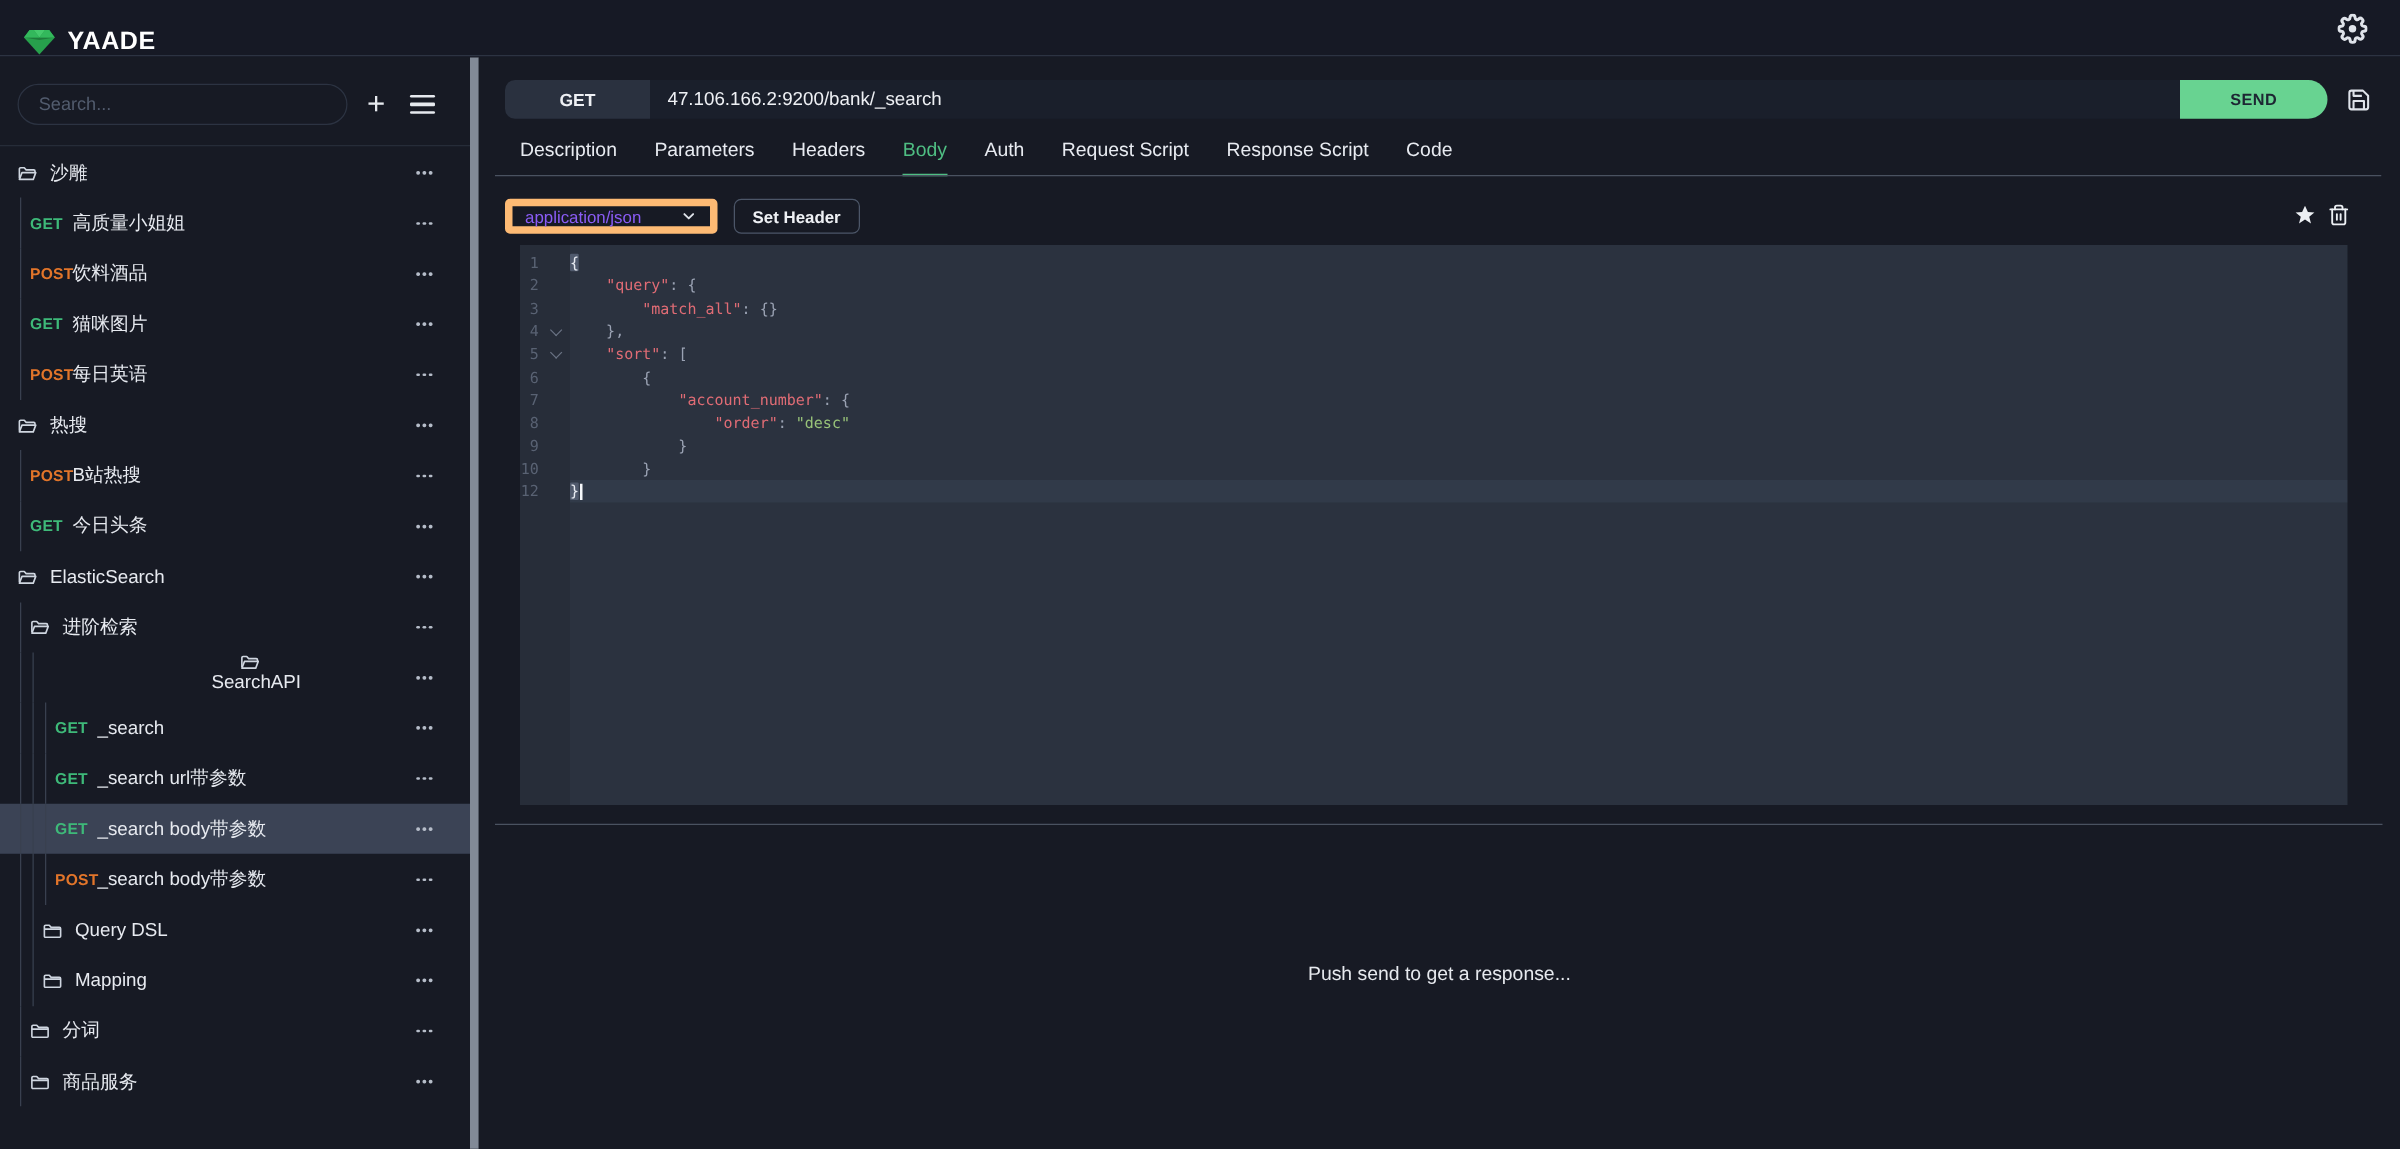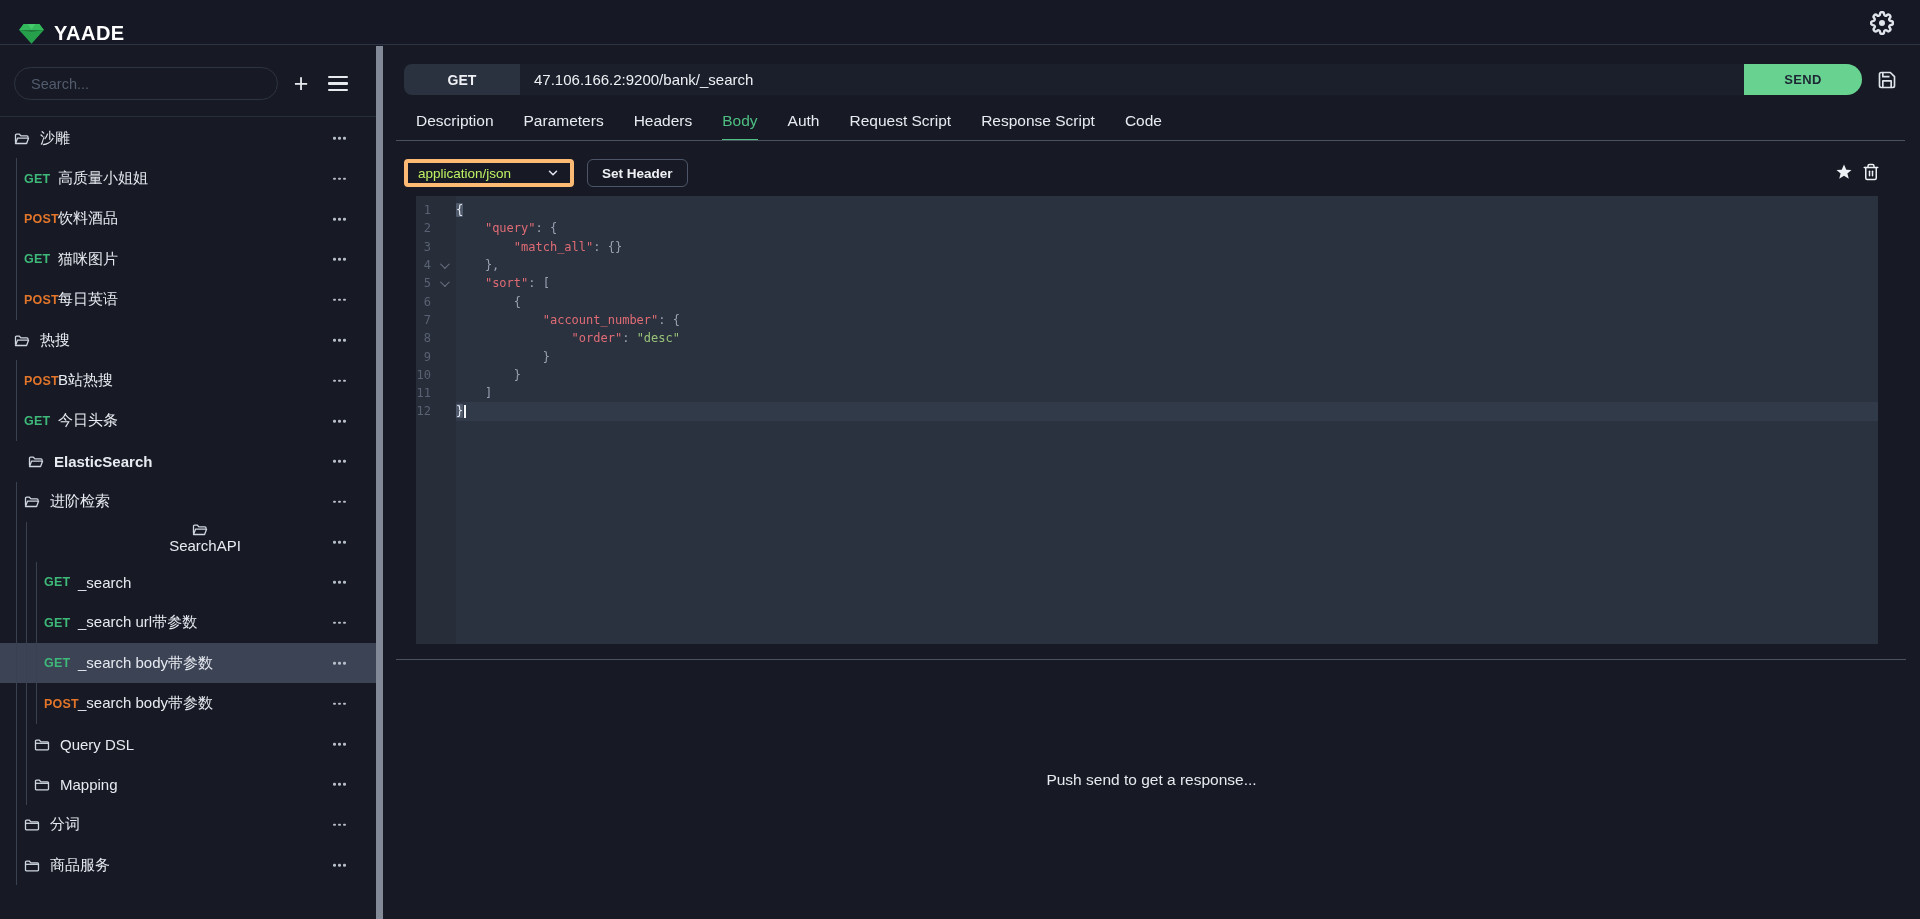--- a/index.html
+++ b/index.html
@@ -56,22 +56,22 @@
     padding:0 14px; font-family:"Liberation Sans", sans-serif; }
   .send-btn{ width:118px; background:var(--accent); border:none; border-radius:0 16px 16px 0; color:#1d2633;
     font-weight:700; font-size:13px; letter-spacing:.4px; cursor:pointer; font-family:"Liberation Sans", sans-serif; }
   .save-icon{ position:absolute; left:1494px; top:24px; width:20px; height:20px; color:#dfe3ea; cursor:pointer; }
 
   .tabs{ position:absolute; left:33px; top:66px; display:flex; gap:30px; }
   .tab{ font-size:15.5px; color:var(--text); padding-bottom:9px; cursor:pointer; border-bottom:2px solid transparent; }
   .tab.active{ color:var(--tabactive); border-bottom-color:var(--tabactive); }
   .tabs-line{ position:absolute; left:13px; width:1509px; top:94px; height:1px; background:#4a5260; }
 
-  .ct-select{ position:absolute; left:21px; top:113px; width:170px; height:28px; border:4px solid #fdba74;
-    border-radius:4px; color:#bef264; font-size:13.5px; display:flex; align-items:center; padding:0 10px; cursor:pointer; }
+  .ct-select{ position:absolute; left:21px; top:113px; width:170px; height:28px; border:6px solid #fdba74;
+    border-radius:4px; color:#8b5cf6; font-size:13.5px; display:flex; align-items:center; padding:0 10px; cursor:pointer; }
   .ct-select .chev{ margin-left:auto; color:#dfe3ea; }
   .setheader-btn{ position:absolute; left:204px; top:113px; height:28px; padding:0 14px; border:1px solid #4c5668;
     border-radius:6px; background:transparent; color:#eef0f4; font-size:13.5px; font-weight:600; cursor:pointer;
     font-family:"Liberation Sans", sans-serif; }
   .star-icon{ position:absolute; left:1452px; top:117px; width:18px; height:18px; color:#edf0f4; cursor:pointer; }
   .trash-icon{ position:absolute; left:1479px; top:117px; width:18px; height:18px; color:#edf0f4; cursor:pointer; }
 
   
   .editor{ position:absolute; left:33px; top:150px; width:1462px; height:448px; background:var(--panel);
     font-family:"DejaVu Sans Mono", monospace; font-size:12px; padding-top:5px; cursor:text; overflow:hidden; }
@@ -206,21 +206,21 @@
       <div class="row" style="padding-left: 24px;">
         <div class="guide" style="left: 16px;"></div>
         <span class="method GET">GET</span>
         <span class="row-label">今日头条</span>
         <div class="row-menu">
           <i></i>
           <i></i>
           <i></i>
         </div>
       </div>
-      <div class="row" style="padding-left: 28px; font-weight: bold;">
+      <div class="row" style="padding-left: 14px;">
         <span class="folder-icon">
           <svg width="16" height="15" viewBox="0 0 16 15" fill="none" stroke="currentColor" stroke-width="1.3" stroke-linejoin="round">
             <path d="M1.5 11.5V4.2a1 1 0 0 1 1-1h2.9l1.5 1.7h6.1a1 1 0 0 1 1 1v.8"></path>
             <path d="M3.6 7.1h11l-2 5.4H1.5z"></path>
           </svg>
         </span>
         <span class="row-label">ElasticSearch</span>
         <div class="row-menu">
           <i></i>
           <i></i>
@@ -472,25 +472,20 @@
       <div class="code-row">
         <span class="ln">9</span>
         <span class="fold"></span>
         <span class="code-text"><span class="tok-p">            }</span></span>
       </div>
       <div class="code-row">
         <span class="ln">10</span>
         <span class="fold"></span>
         <span class="code-text"><span class="tok-p">        }</span></span>
       </div>
-      <div class="code-row">
-        <span class="ln">11</span>
-        <span class="fold"></span>
-        <span class="code-text"><span class="tok-p">    ]</span></span>
-      </div>
       <div class="code-row active">
         <div class="hl"></div>
         <span class="ln">12</span>
         <span class="fold"></span>
         <span class="code-text"><span class="tok-b">}</span><span class="cursor"></span></span>
       </div>
     </div>
 
   <div class="hdivider"></div>
   <div class="resp-placeholder">Push send to get a response...</div>

